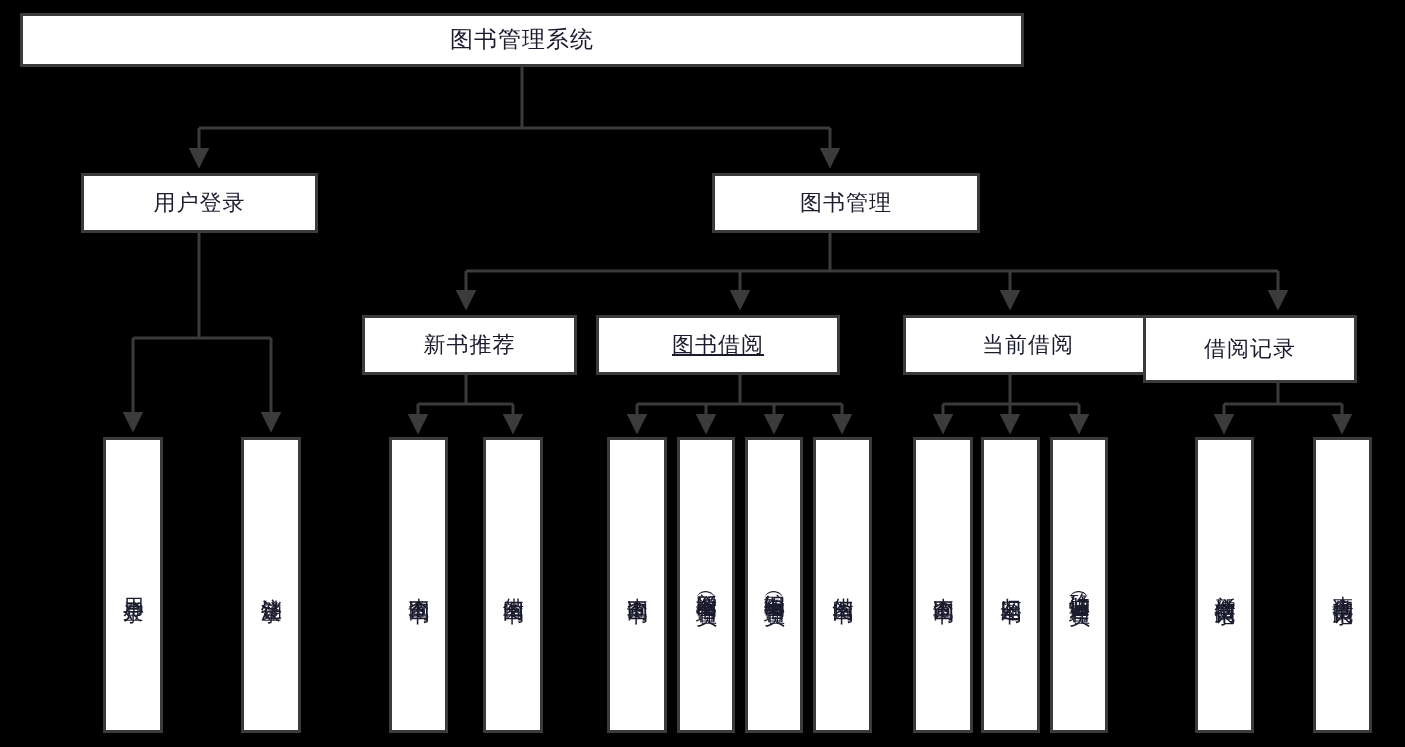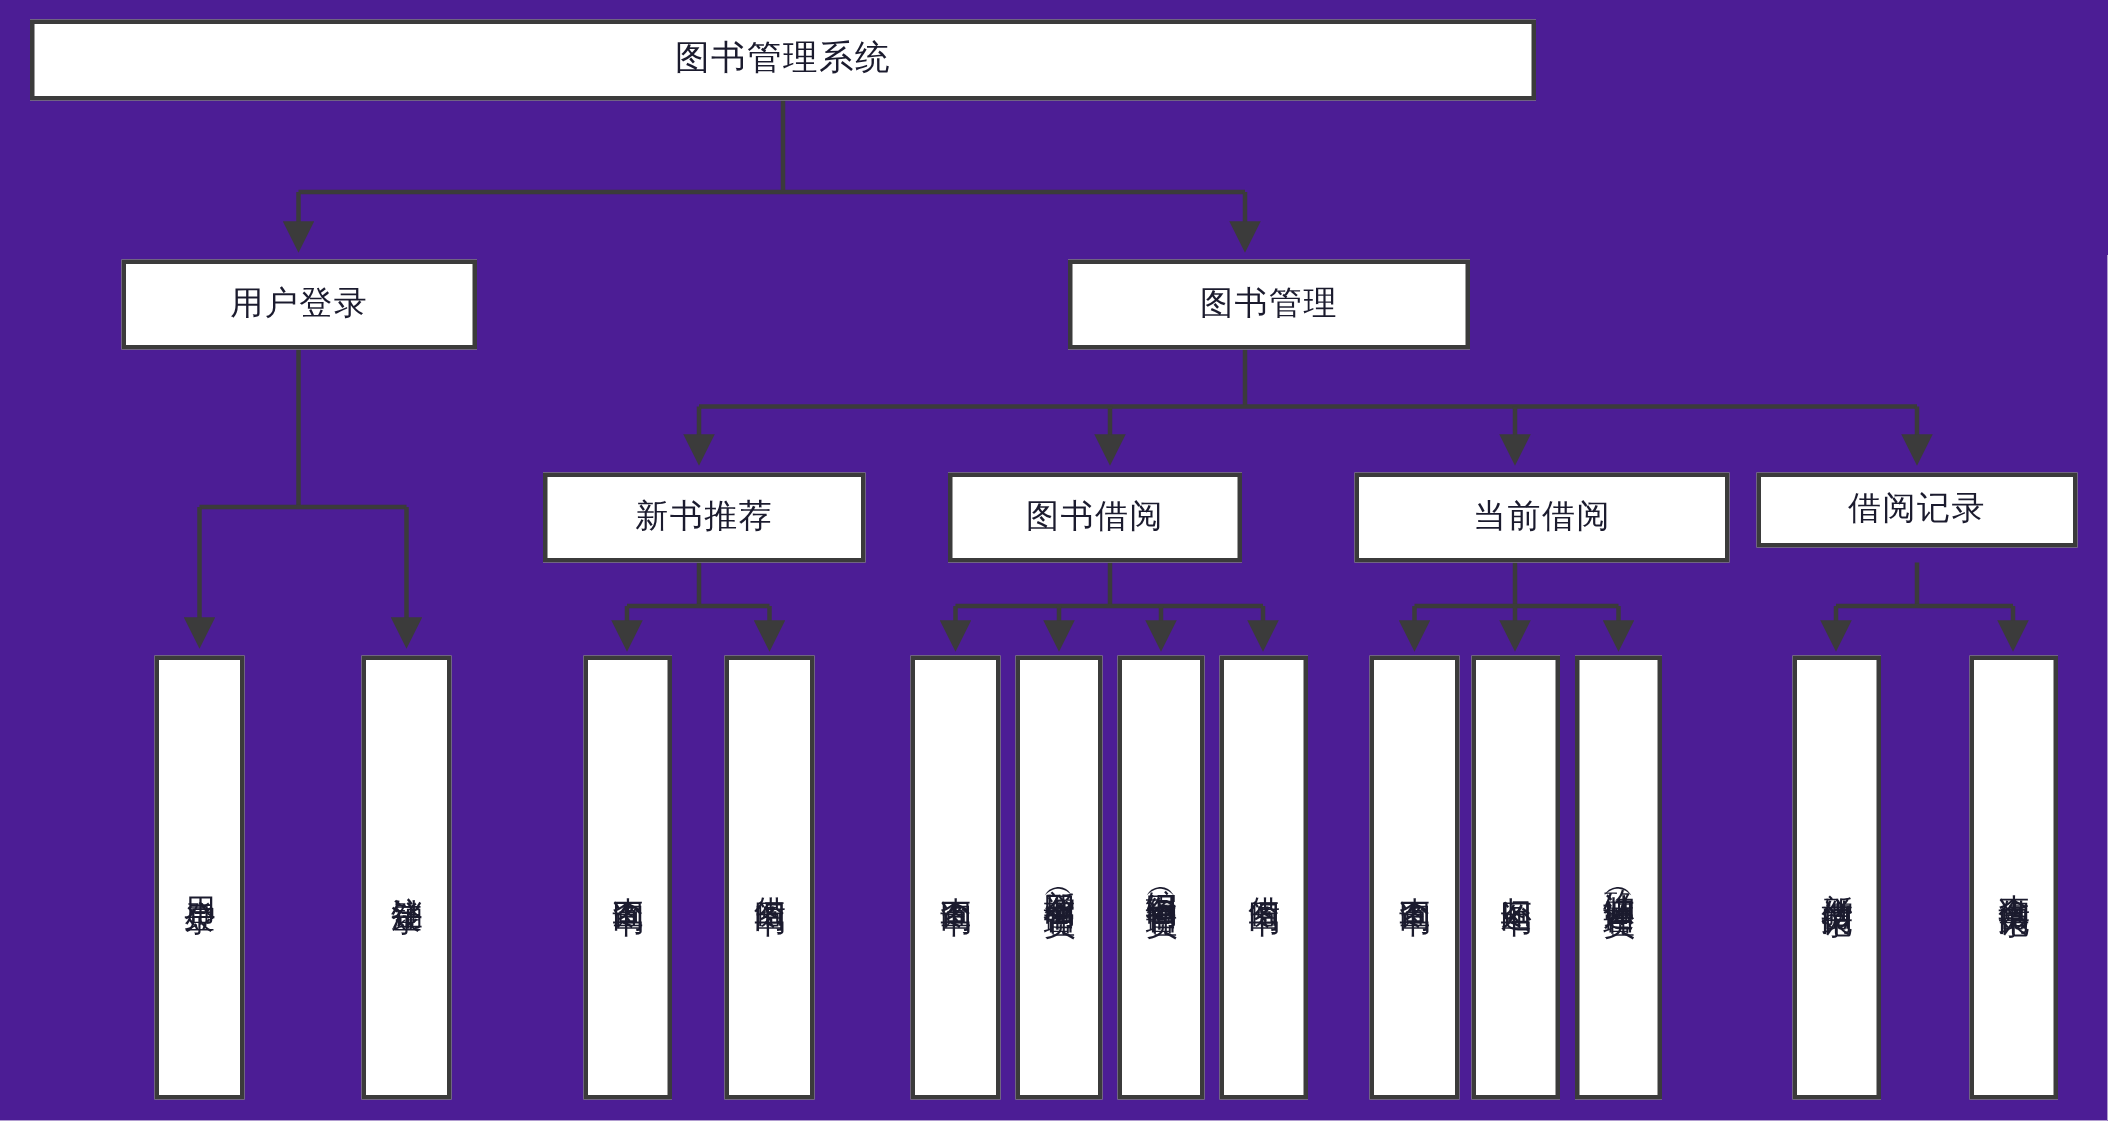--- a/index.html
+++ b/index.html
@@ -7,21 +7,21 @@
     padding: 0;
     background: #ffffff;
   }
   body {
     font-family: "DejaVu Sans", "Liberation Sans", sans-serif;
   }
   #canvas {
     position: relative;
     width: 1405px;
     height: 747px;
-    background: #4c1d95;
+    background: #000000;
     overflow: hidden;
   }
   svg.wires {
     position: absolute;
     left: 0;
     top: 0;
     width: 1405px;
     height: 747px;
     pointer-events: none;
   }
@@ -130,29 +130,29 @@
   </div>
 
   <div class="node h" style="left:712px; top:173px; width:268px; height:60px;">
     <span>图书管理</span>
   </div>
 
   <div class="node h" style="left:362px; top:315px; width:215px; height:60px;">
     <span>新书推荐</span>
   </div>
 
-  <div class="node h" style="left:632px; top:315px; width:196px; height:60px;">
+  <div class="node h" style="left:596px; top:315px; width:244px; height:60px;text-decoration:underline;">
     <span>图书借阅</span>
   </div>
 
   <div class="node h" style="left:903px; top:315px; width:250px; height:60px;">
     <span>当前借阅</span>
   </div>
 
-  <div class="node h" style="left:1171px; top:315px; width:214px; height:50px;">
+  <div class="node h" style="left:1143px; top:315px; width:214px; height:68px;">
     <span>借阅记录</span>
   </div>
 
   <div class="node leaf" style="left:103px; top:437px; width:60px; height:296px;">
     <span class="vtext">用户登录</span>
   </div>
 
   <div class="node leaf" style="left:241px; top:437px; width:60px; height:296px;">
     <span class="vtext">注销登录</span>
   </div>

